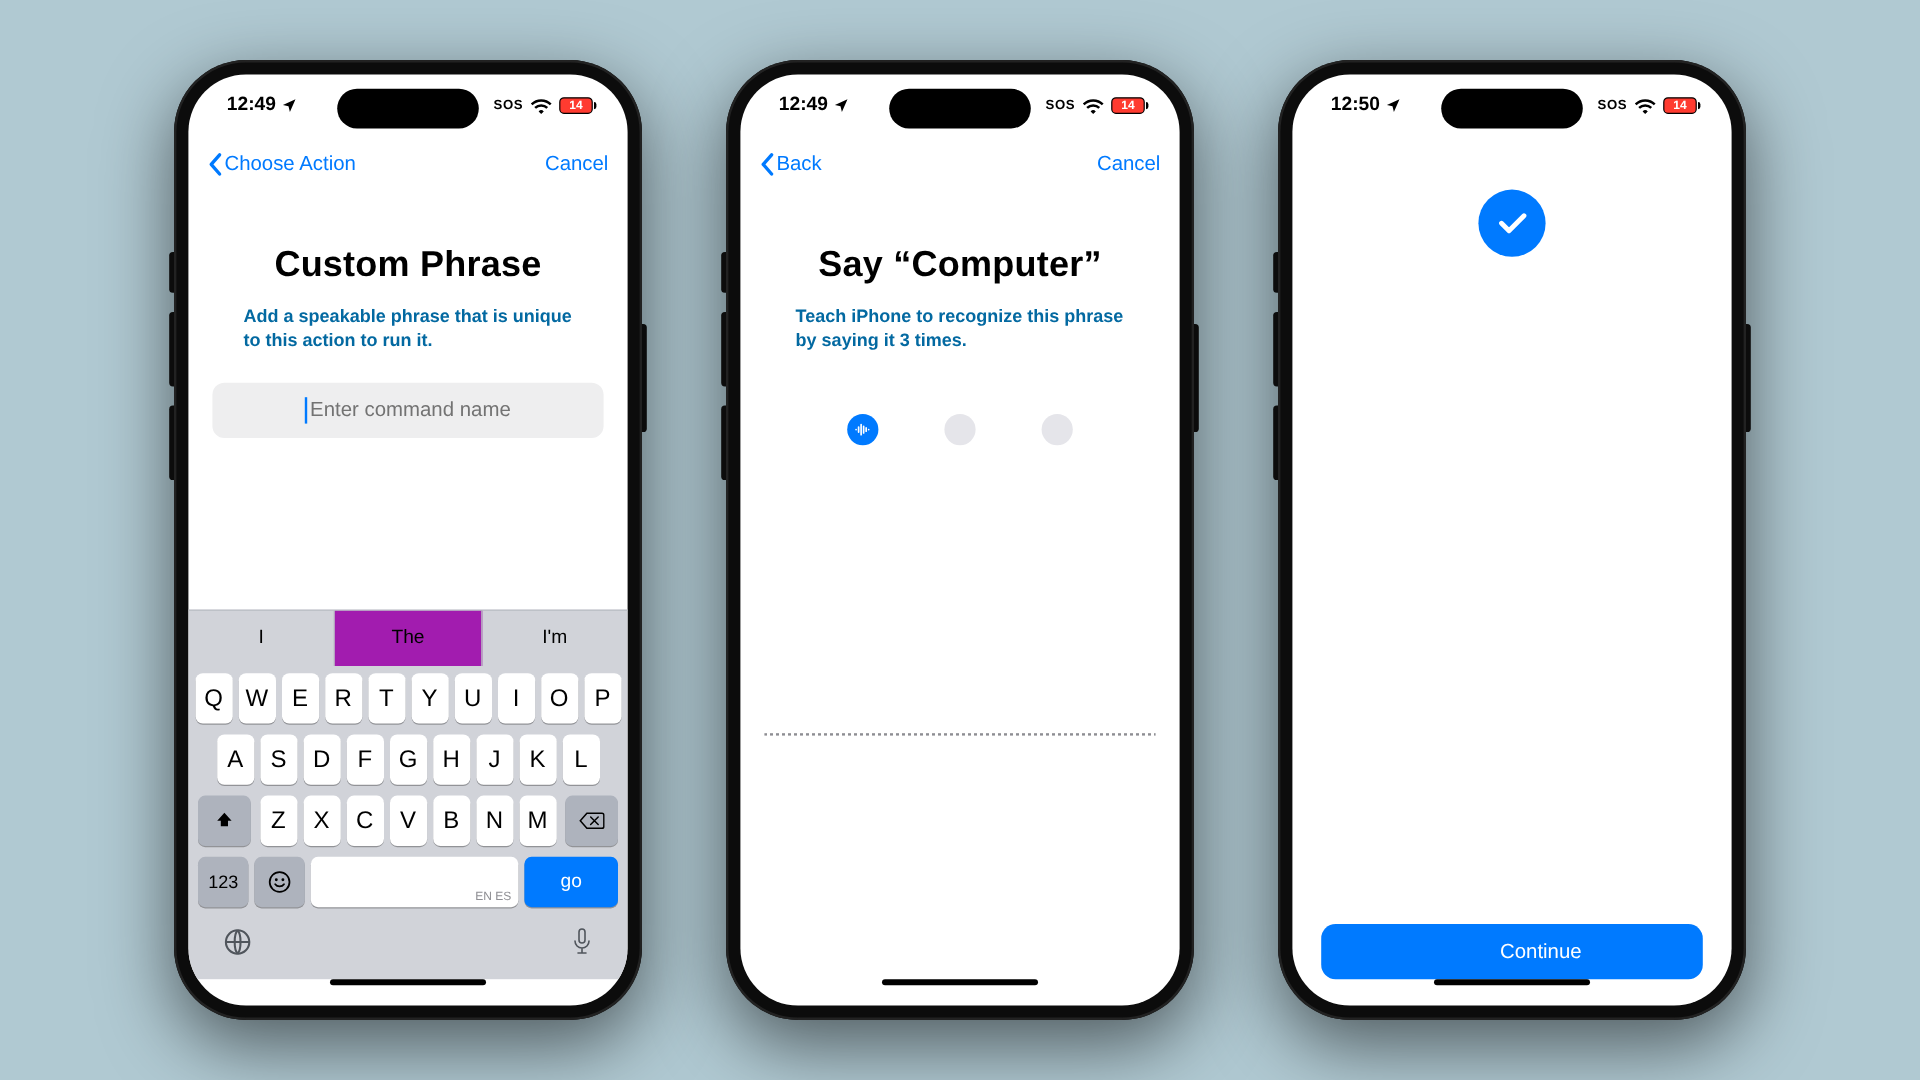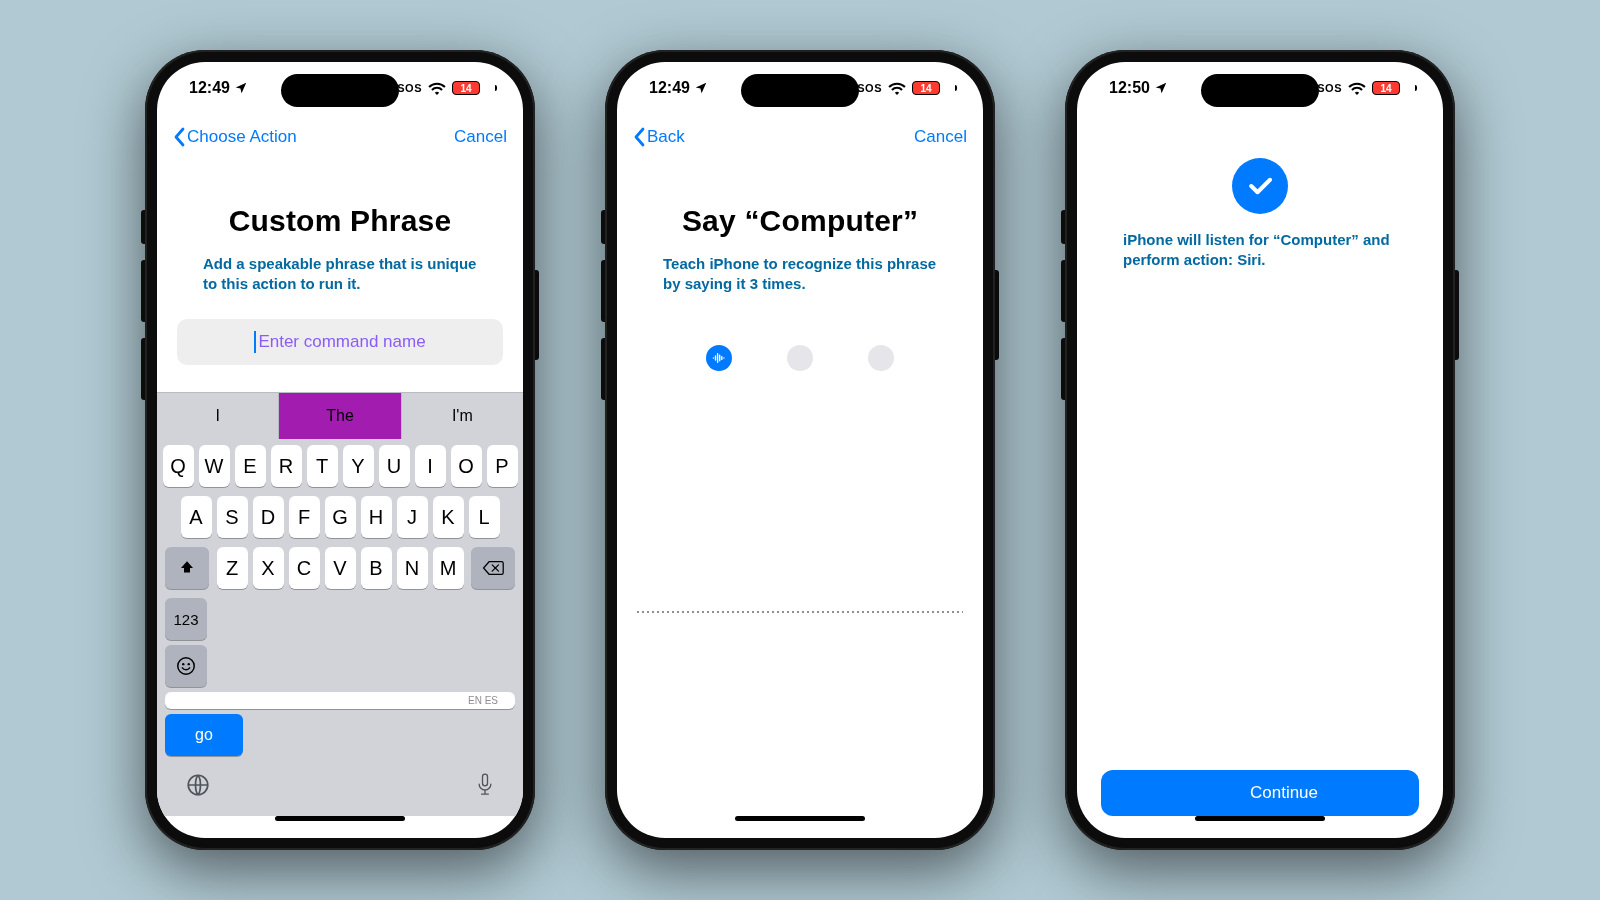--- a/index.html
+++ b/index.html
@@ -63,21 +63,21 @@
     height: 52px;
     display:flex; justify-content:space-between; align-items:center;
     padding: 0 26px 0 32px;
     font-size:16px; font-weight:600; color:#000;
   }
   .status-left { display:flex; align-items:center; gap:4px; }
   .status-right { display:flex; align-items:center; gap:6px; }
   .sos { font-size:11px; font-weight:700; letter-spacing:0.5px; }
   .wifi-icon svg, .loc-icon svg { display:block; }
   .battery {
-    display:flex; align-items:center; gap:15px;
+    display:flex; align-items:center; gap:1px;
   }
   .batt-body {
     width:28px; height:14px; border:1.3px solid #000; border-radius:4px;
     display:flex; align-items:center; justify-content:center;
     font-size:10px; font-weight:700;
     background:#ff3b30; color:#fff; padding-left:0;
     position:relative;
   }
   .batt-body::before {
     content:""; position:absolute; left:1px; top:1px; bottom:1px; width:22%;
@@ -101,21 +101,21 @@
   .content { flex:1; display:flex; flex-direction:column; padding:0 20px; }
 
   
   .big-title { text-align:center; font-size:30px; font-weight:700; margin-top:44px; letter-spacing:0.2px;}
   .subtitle { text-align:left; font-size:15px; color:#0369a1; margin:16px 26px 0; line-height:1.35;font-weight:bold;}
   .text-field {
     margin-top:24px;
     background:#eeeeef; border-radius:10px;
     height:46px;
     display:flex; align-items:center; justify-content:center;
-    color:#8b5cf6; font-size:17px;
+    color:#737373; font-size:17px;
     padding:0 0;
   }
   .cursor { width:2px; height:22px; background:#007aff; margin-right:2px; animation: blink 1.1s infinite; }
   @keyframes blink { 50%{opacity:0;} }
 
   
   .keyboard-wrap { background:#d1d3d9; border-top:0.5px solid #b9bcc3; }
   .sugg-bar { height:46px; display:flex; }
   .sugg { flex:1; display:flex; align-items:center; justify-content:center;
     font-size:16px; color:#000; }
@@ -125,30 +125,30 @@
   .kb-row { display:flex; gap:5px; margin-bottom:9px; justify-content:center; }
   .key {
     background:#fff; border-radius:6px; height:42px; width:31px;
     box-shadow:0 1px 0 rgba(0,0,0,0.3);
     display:flex; align-items:center; justify-content:center;
     font-size:20px; color:#000;
   }
   .key.wide { width:44px; background:#aeb3bd; }
   .kb-row.r3 { justify-content:space-between; padding:0 4px;}
   .kb-row.r3 .mid-keys { display:flex; gap:5px; }
-  .kb-bottom { display:flex; gap:5px; padding:0 4px 4px;flex-direction:column; }
+  .kb-bottom { display:flex; gap:5px; padding:0 4px 4px; }
   .key123 { width:42px; height:42px; background:#aeb3bd; border-radius:6px;
     display:flex; align-items:center; justify-content:center; font-size:15px;
     box-shadow:0 1px 0 rgba(0,0,0,0.3);}
   .key-emoji { width:42px; height:42px; background:#aeb3bd; border-radius:6px;
     display:flex; align-items:center; justify-content:center; font-size:20px;
     box-shadow:0 1px 0 rgba(0,0,0,0.3);}
   .key-space { flex:1; height:42px; background:#fff; border-radius:6px;
     box-shadow:0 1px 0 rgba(0,0,0,0.3); display:flex; align-items:flex-end; justify-content:flex-end;
-    padding:3px 17px; font-size:10px; color:#8e8e93;}
+    padding:3px 6px; font-size:10px; color:#8e8e93;}
   .key-go { width:78px; height:42px; background:#007aff; color:#fff; border-radius:6px;
     display:flex; align-items:center; justify-content:center; font-size:16px;
     box-shadow:0 1px 0 rgba(0,0,0,0.3);}
   .kb-extra { height:50px; display:flex; justify-content:space-between; align-items:center; padding:0 28px 8px; }
   .kb-extra svg { fill:#50555c; }
 
   
   .dots-row { display:flex; justify-content:space-around; margin:50px 42px 0; }
   .dot { width:26px; height:26px; border-radius:50%; background:#e5e5ea; }
   .dot.active { background:#007aff; display:flex; align-items:center; justify-content:center; }
@@ -396,19 +396,18 @@
       </div>
     </div>
 
     <div class="content" style="padding-top:0;">
       <div class="s3-body">
         <div class="check-circle">
           <svg width="30" height="30" viewBox="0 0 24 24">
               <path d="M5 12l5 5L20 7" stroke="#fff" stroke-width="3.2" fill="none" stroke-linecap="round" stroke-linejoin="round"></path>
             </svg>
         </div>
-        <div class="subtitle">iPhone will listen for “Computer” and perform action: Siri.</div>
       </div>
       <div class="primary-btn">Continue</div>
     </div>
     <div class="home-ind"></div>
   </div>
 </div>
 
 </body></html>

